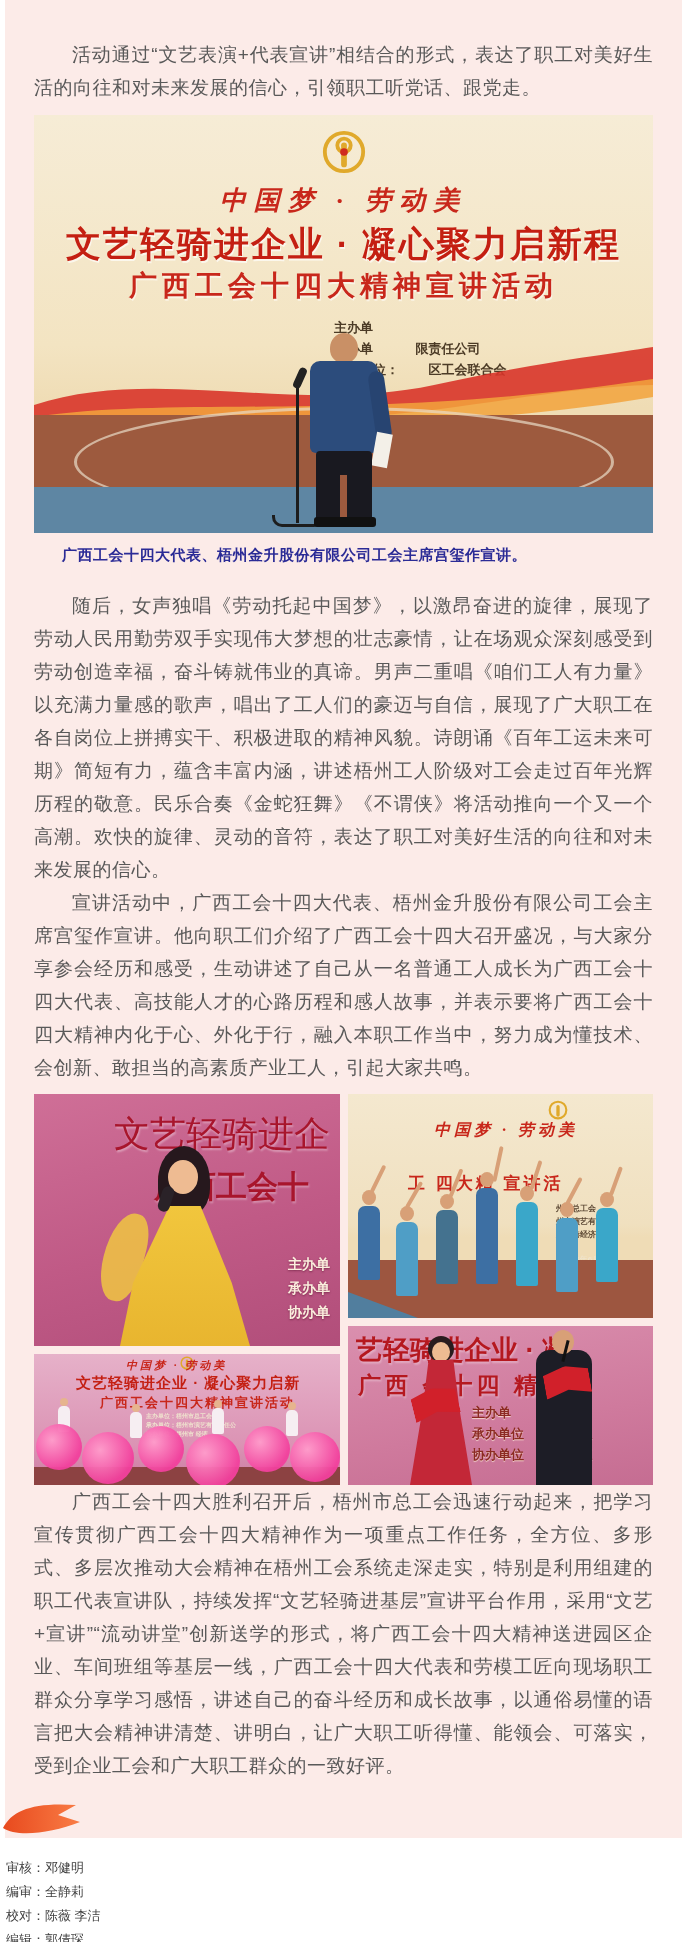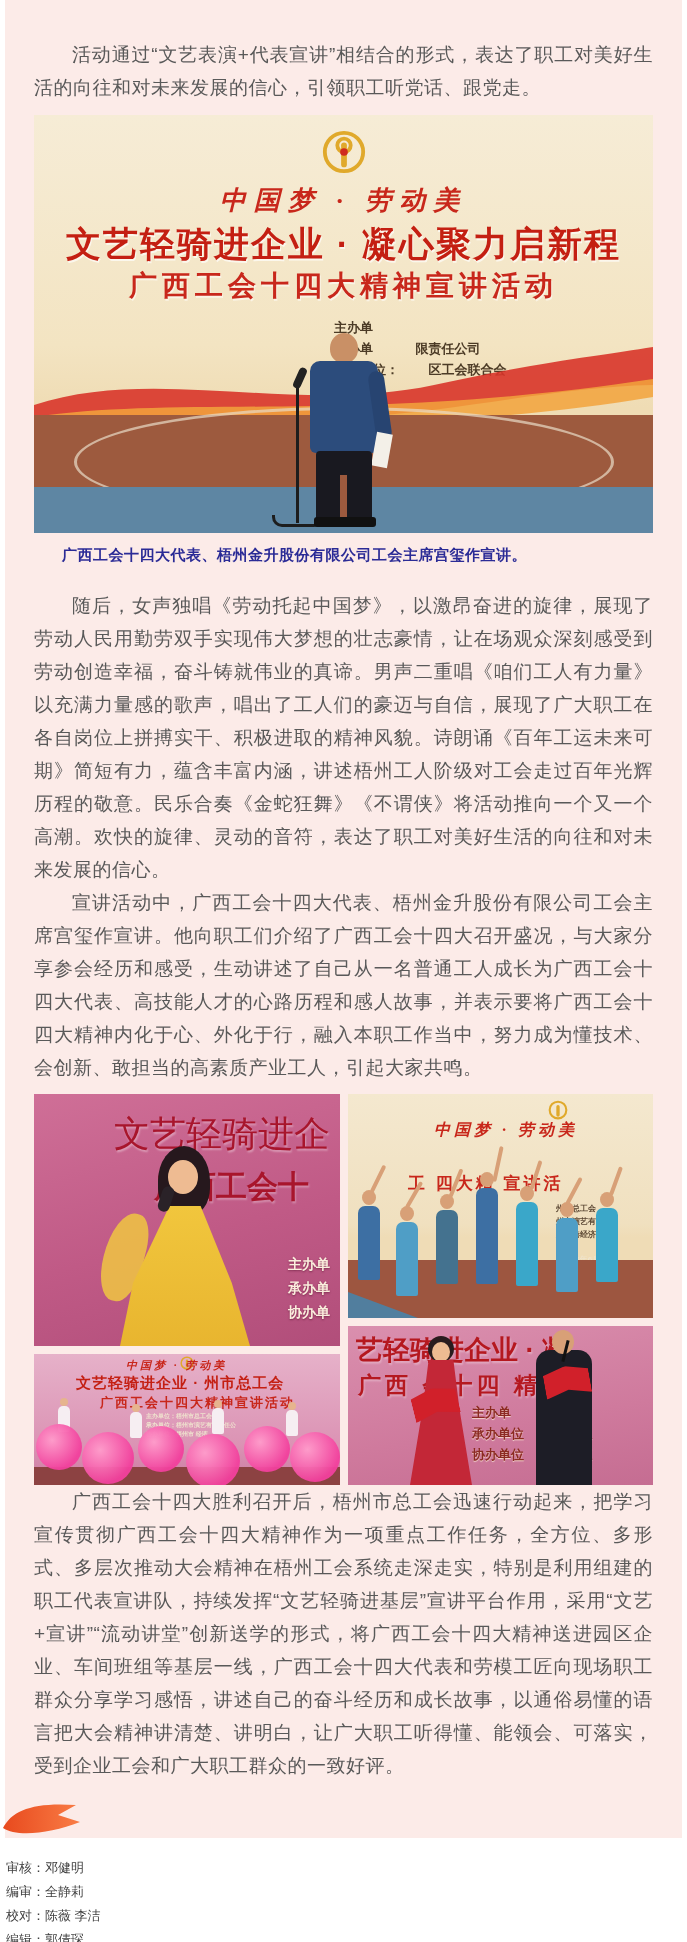--- a/index.html
+++ b/index.html
@@ -192,21 +192,21 @@
           <div>协办单</div>
         </div>
       </div>
 
       <div class="gphoto ph-fans">
         <svg class="emblem-svg pf-emblem" width="14" height="14" viewBox="0 0 48 48">
           <circle cx="24" cy="24" r="20" fill="none" stroke="#e0a92b" stroke-width="5"></circle>
           <rect x="20" y="12" width="8" height="28" rx="4" fill="#e0a92b"></rect>
         </svg>
         <div class="pf-slogan">中国梦 · 劳动美</div>
-        <div class="pf-line1">文艺轻骑进企业 · 州市总工会</div>
+        <div class="pf-line1">文艺轻骑进企业 · 凝心聚力启新</div>
         <div class="pf-line2">广西工会十四大精神宣讲活动</div>
         <div class="pf-orgs">
           <div>主办单位：梧州市总工会</div>
           <div>承办单位：梧州市演艺有限责任公</div>
           <div>协办单位：梧州市 经济</div>
         </div>
         <div class="pf-floor"></div>
         <div class="fan-figure" style="left:24px;top:52px;"></div>
         <div class="fan-head" style="left:26px;top:44px;"></div>
         <div class="fan-figure" style="left:96px;top:58px;"></div>

